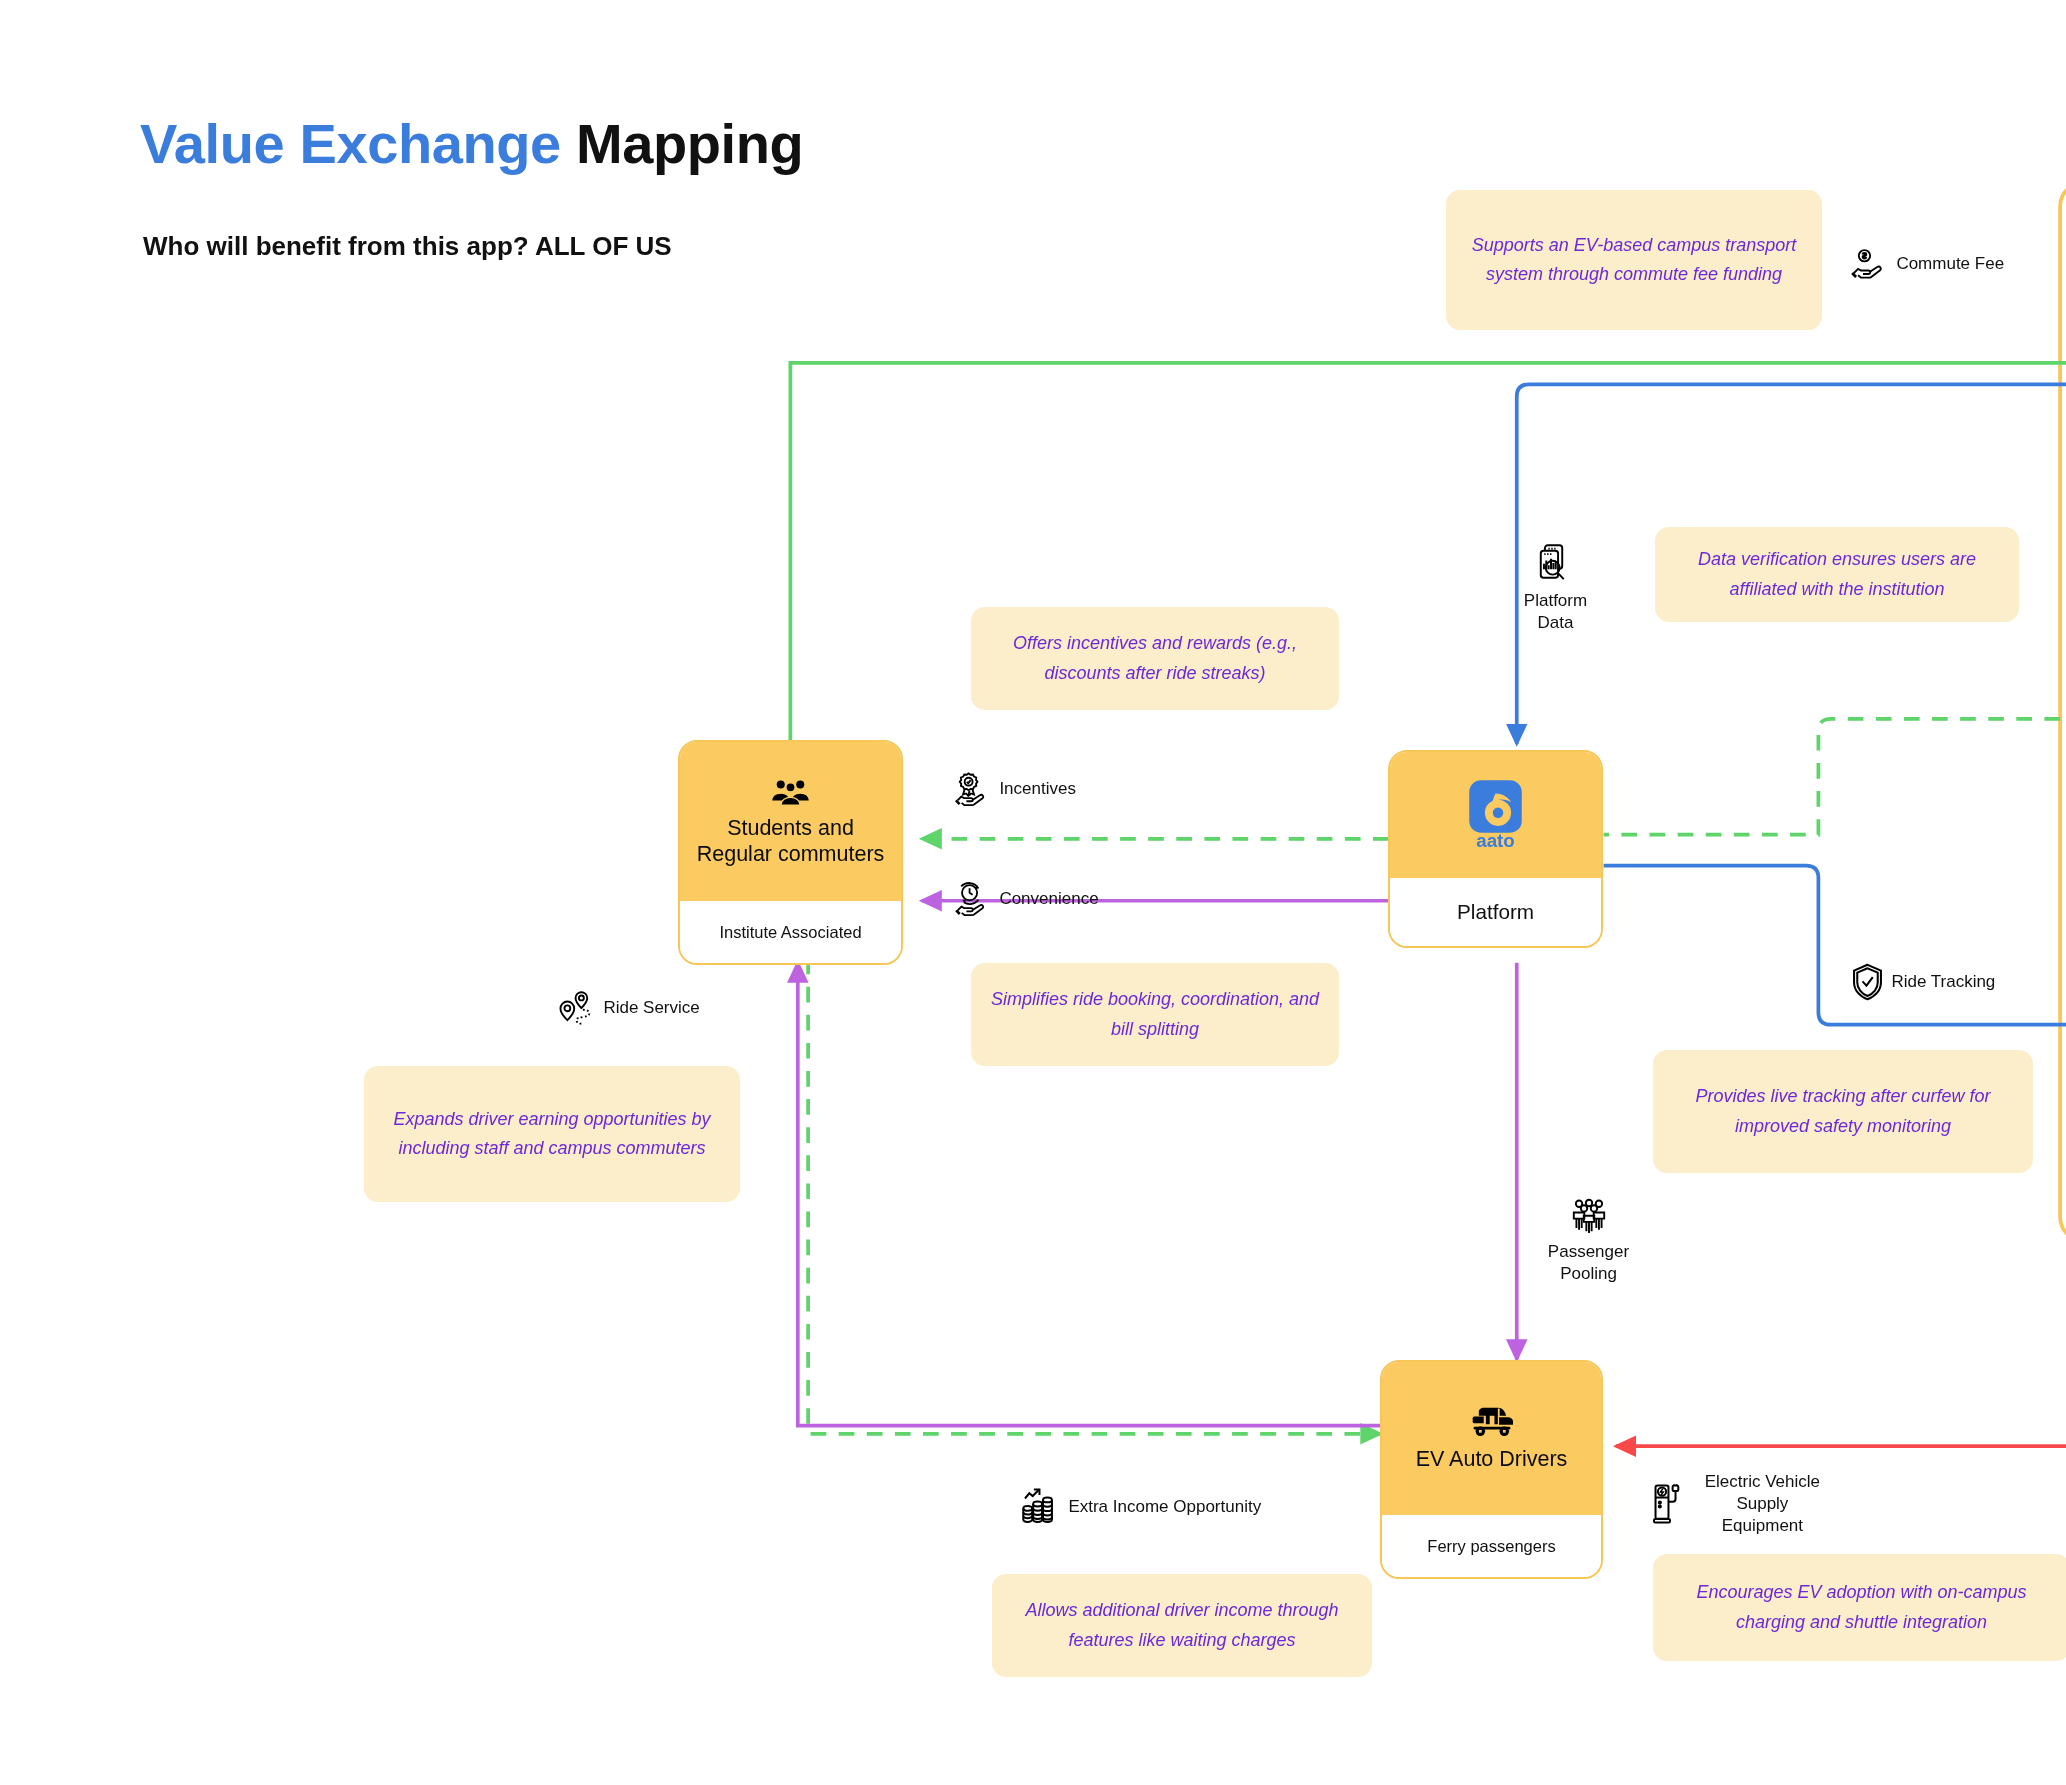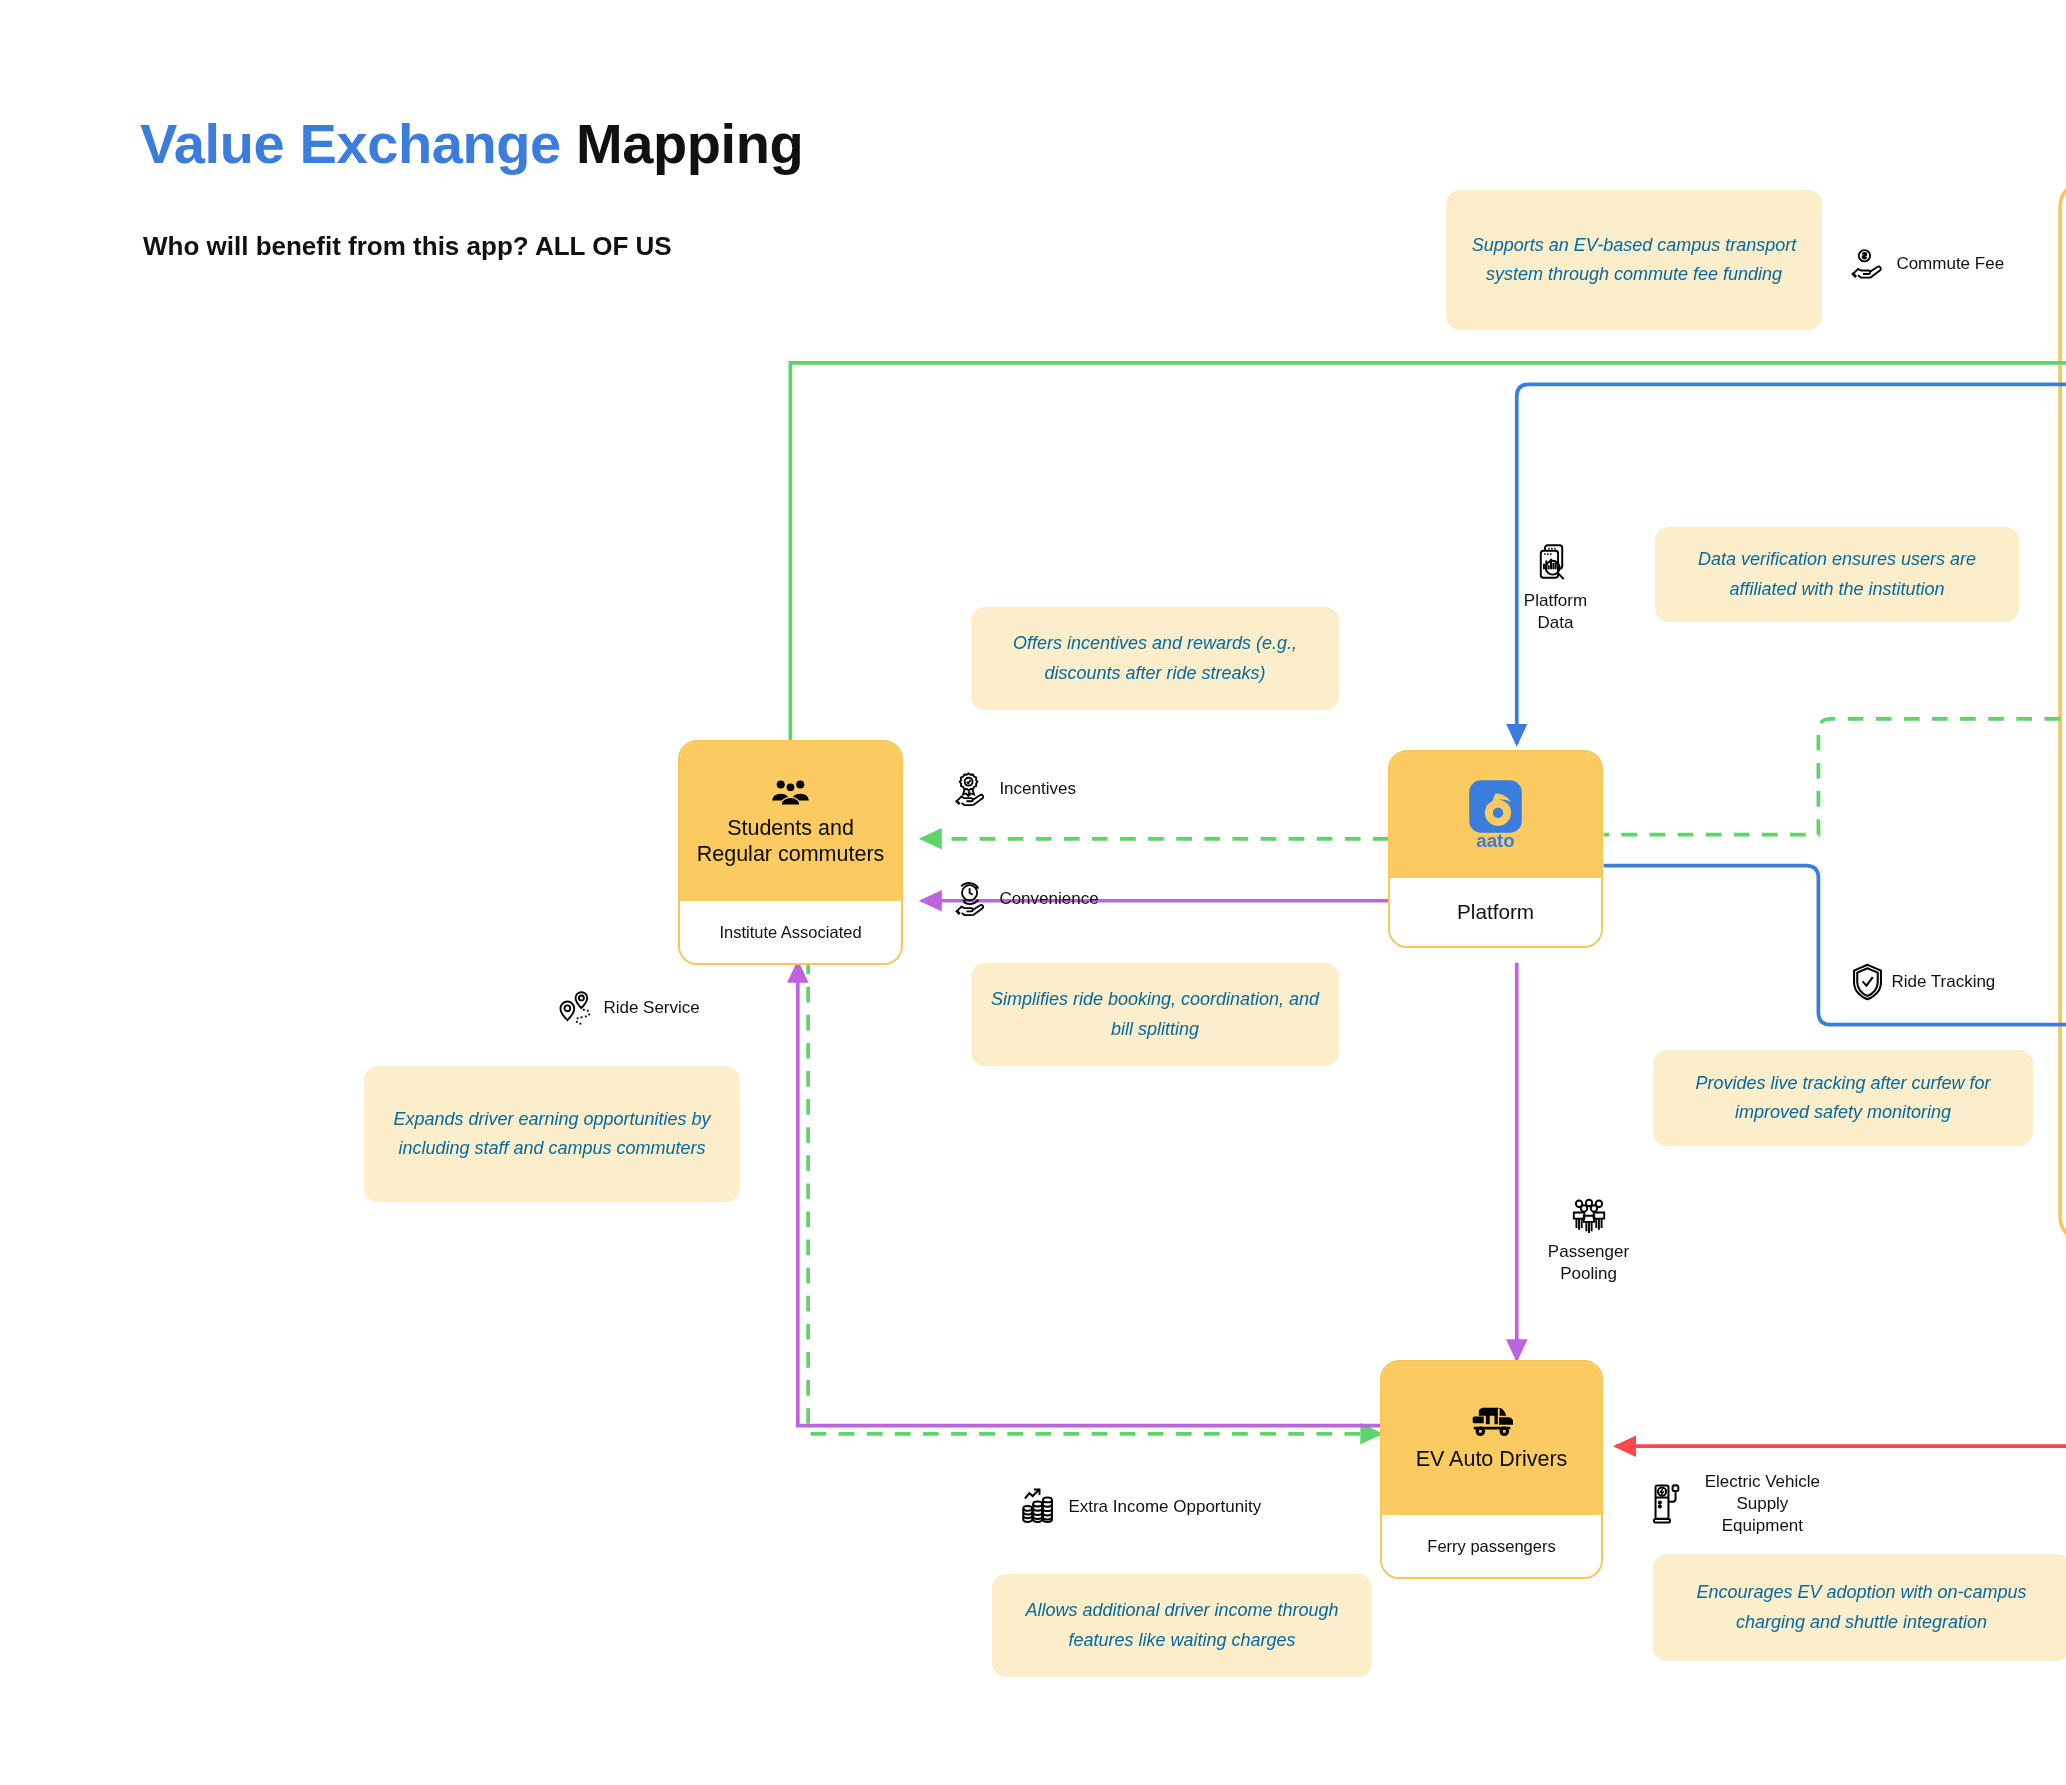--- a/index.html
+++ b/index.html
@@ -60,21 +60,21 @@
 
   
   .note {
     position: absolute;
     background: #fceeca;
     border-radius: 14px;
     display: flex; align-items: center; justify-content: center;
     text-align: center;
     font-style: italic;
     font-size: 18px;
-    color: #0369a1;
+    color: #6d28d9;
     line-height: 1.62;
     padding: 10.7px 15.7px;
     z-index: 4;
   }
 
   
   .flowlabel {
     position: absolute;
     display: flex; align-items: center; gap: 7.4px;
     z-index: 6;
@@ -192,21 +192,21 @@
   <div class="note" style="left:1446px; top:190px; width:376px; height:140px;">Supports an EV-based campus transport system through commute fee funding</div>
 
   <div class="note" style="left:1655px; top:527px; width:364px; height:95px;text-align:center;">Data verification ensures users are affiliated with the institution</div>
 
   <div class="note" style="left:971px; top:607px; width:368px; height:103px;font-style:italic;">Offers incentives and rewards (e.g., discounts after ride streaks)</div>
 
   <div class="note" style="left:971px; top:963px; width:368px; height:103px;">Simplifies ride booking, coordination, and bill splitting</div>
 
   <div class="note" style="left:364px; top:1066px; width:376px; height:136px;">Expands driver earning opportunities by including staff and campus commuters</div>
 
-  <div class="note" style="left:1653px; top:1050px; width:380px; height:96px;">Provides live tracking after curfew for improved safety monitoring</div>
+  <div class="note" style="left:1653px; top:1050px; width:380px; height:123px;">Provides live tracking after curfew for improved safety monitoring</div>
 
 
   <div class="note" style="left:992px; top:1574px; width:380px; height:103px;">Allows additional driver income through features like waiting charges</div>
 
   <div class="note" style="left:1653px; top:1554px; width:417px; height:107px;">Encourages EV adoption with on-campus charging and shuttle integration</div>
 
   <div class="flowlabel" style="left:1851px; top:248px;">
     <span>
       <svg width="38" height="32" viewBox="0 0 30 26" fill="none" stroke="#000" stroke-width="1.5">
         <circle cx="10.5" cy="6.3" r="4.6"></circle>

